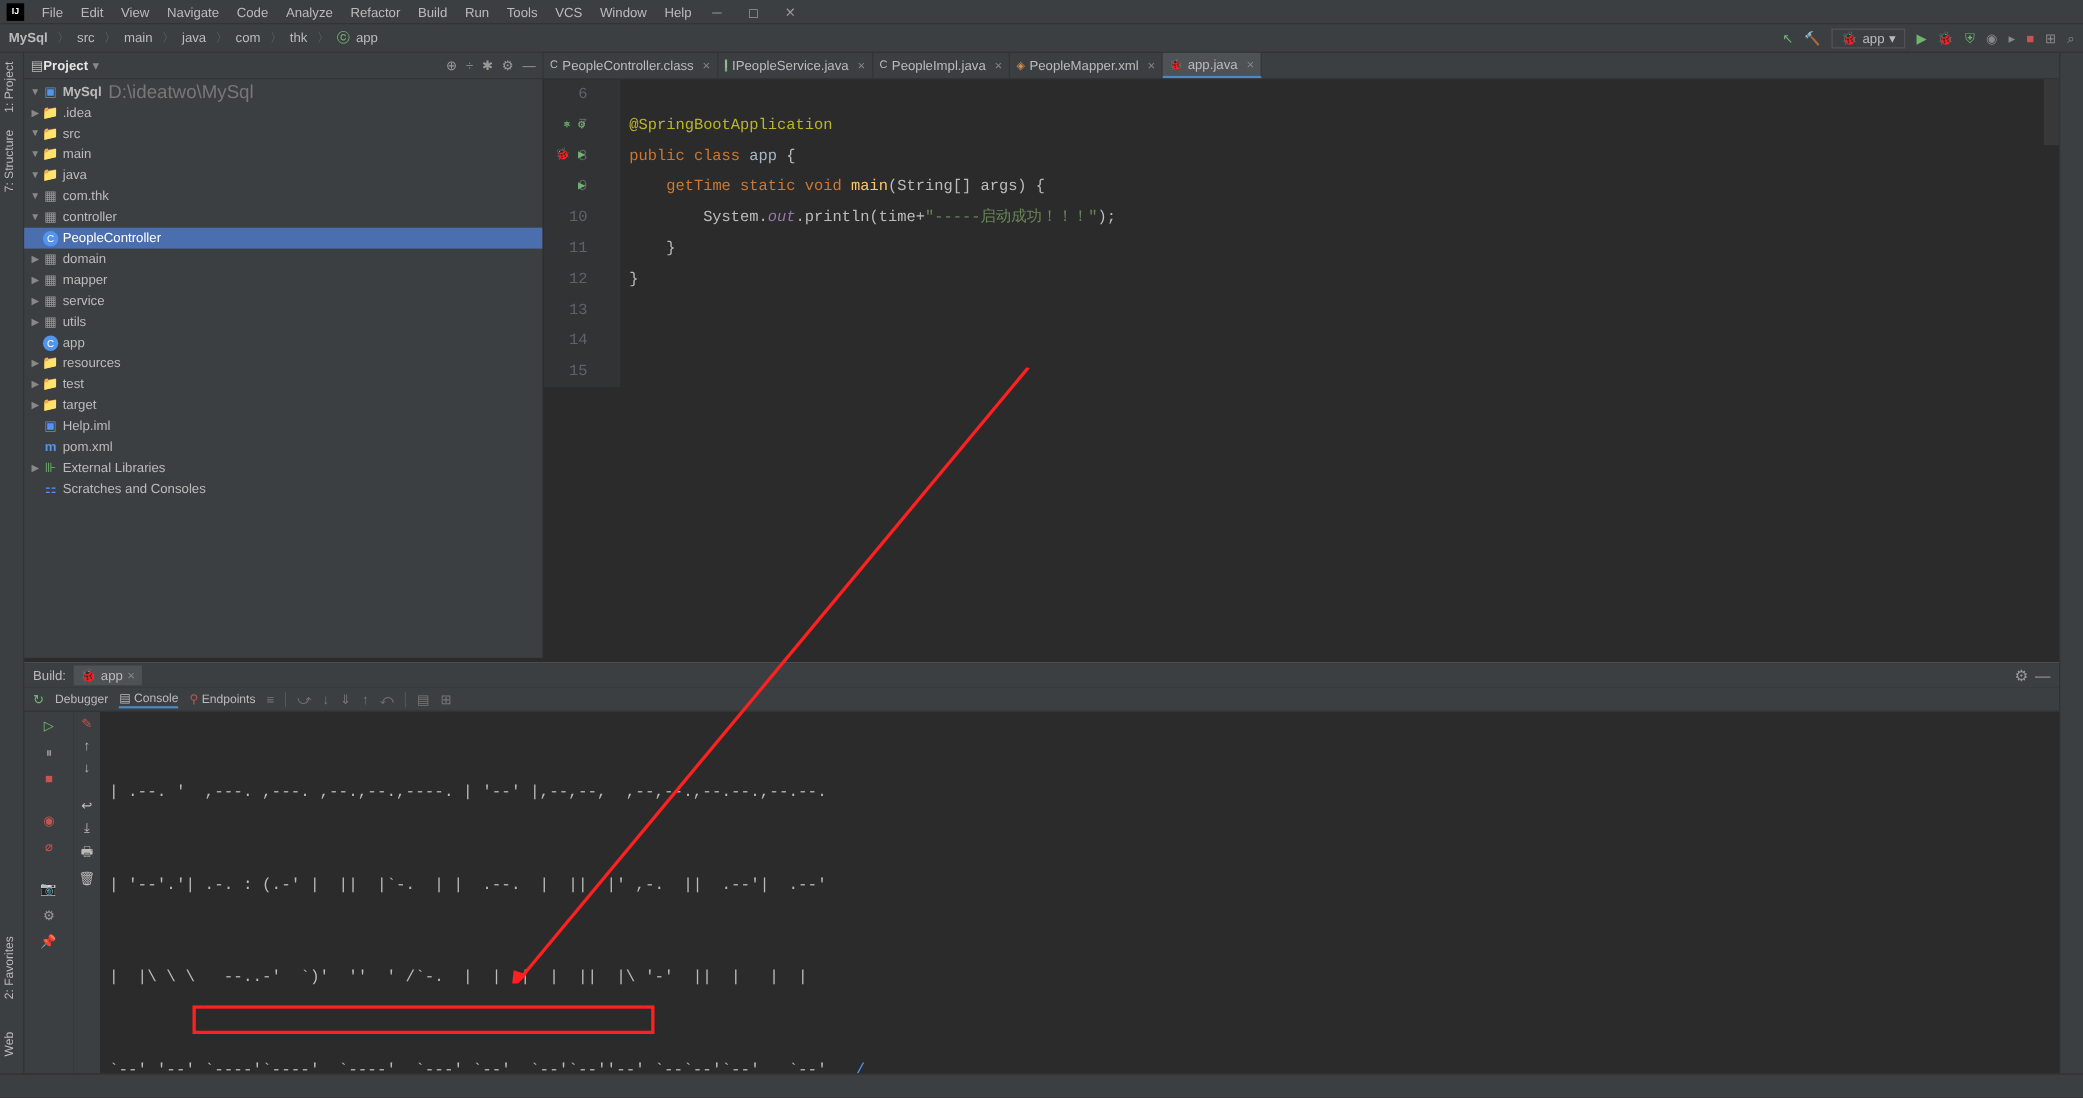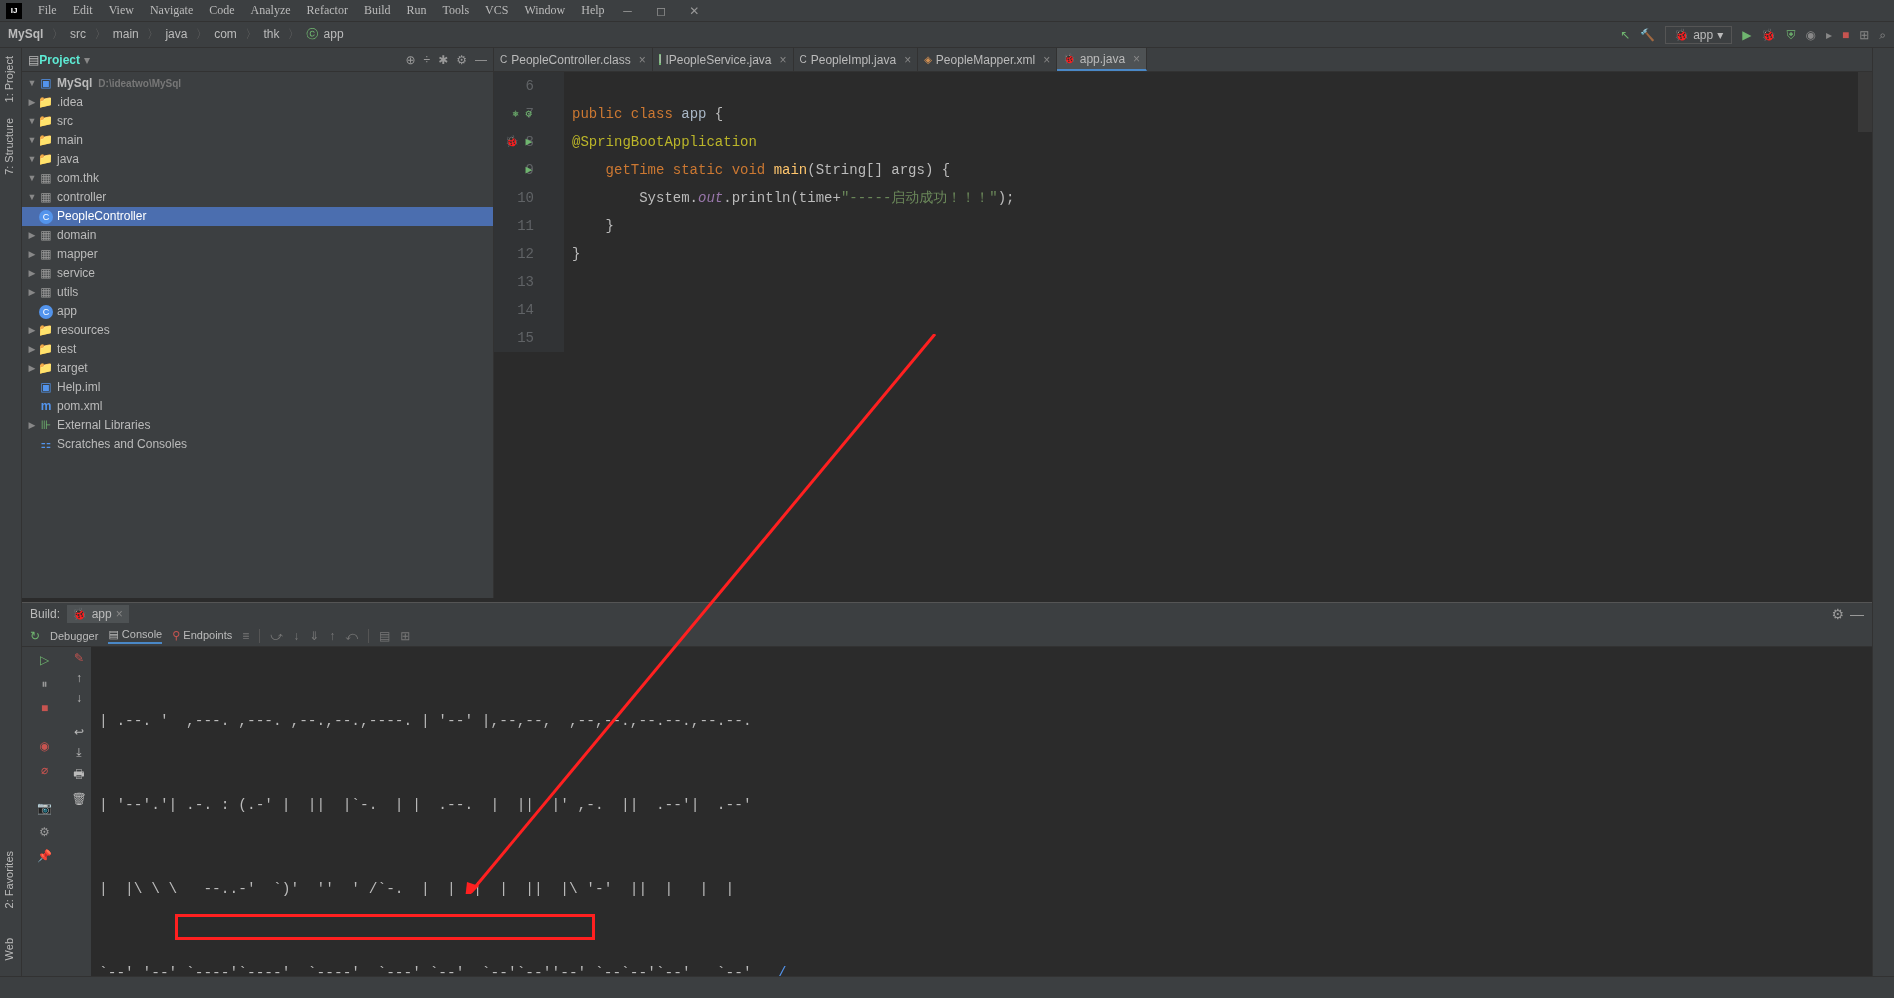--- a/index.html
+++ b/index.html
@@ -31,21 +31,20 @@
   justify-content: center;
   margin-right: 8px;
   color: #fff;
   font-size: 8px;
   font-weight: bold;
 }
 .titlebar .menu-item {
   padding: 0 8px;
   color: #bbbbbb;
   cursor: pointer;
-  font-family: Liberation Serif, serif;
 }
 .titlebar .title-text {
   flex: 1;
   text-align: left;
   padding-left: 40px;
   color: #777;
 }
 .titlebar .win-controls span {
   display: inline-block;
   width: 30px;
@@ -122,21 +121,21 @@
 }
 .project-header {
   height: 24px;
   background: #3c3f41;
   display: flex;
   align-items: center;
   padding: 0 6px;
   border-bottom: 1px solid #323232;
 }
 .project-header .title {
-  color: #5eead4;
+  color: #e5e5e5;
   font-weight: bold;
 }
 .project-header .dd {
   color: #888;
   margin-left: 4px;
 }
 .project-header .spacer { flex: 1; }
 .project-header .hicon {
   margin-left: 8px;
   color: #999;
@@ -177,21 +176,21 @@
   width: 14px; height: 14px;
   line-height: 14px;
   text-align: center;
   border-radius: 50%;
   background: #5394ec;
   color: #fff;
   font-size: 9px;
 }
 .tree .target { color: #ec7d59; }
 .tree .maven { color: #5394ec; font-weight: bold; }
-.tree .hint { color: #777; margin-left: 6px; font-size: 10px; font-weight: bold; }
+.tree .hint { color: #777; margin-left: 6px; font-size: 17px; }
 .indent-0 { padding-left: 4px; }
 .indent-1 { padding-left: 20px; }
 .indent-2 { padding-left: 36px; }
 .indent-3 { padding-left: 52px; }
 .indent-4 { padding-left: 68px; }
 .indent-5 { padding-left: 84px; }
 .indent-6 { padding-left: 100px; }
 
 
 .editor-area {
@@ -644,22 +643,22 @@
       <div class="ln"><span>9</span><span class="ico-gutter" style="color:#6fb56f">▶</span></div>
       <div class="ln">10</div>
       <div class="ln">11</div>
       <div class="ln">12</div>
       <div class="ln">13</div>
       <div class="ln">14</div>
       <div class="ln">15</div>
     </div>
     <div class="code">
       <div class="code-line"></div>
+      <div class="code-line"><span class="anno">@SpringBootApplication</span></div>
       <div class="code-line"><span class="kw">public class</span> <span class="cls">app</span> {</div>
-      <div class="code-line"><span class="anno">@SpringBootApplication</span></div>
       <div class="code-line">    <span class="kw">getTime static void</span> <span class="mth">main</span>(String[] args) {</div>
       <div class="code-line">        System.<span class="static-f">out</span>.println(time+<span class="str">"-----启动成功！！！"</span>);</div>
       <div class="code-line">    }</div>
       <div class="code-line">}</div>
       <div class="code-line"></div>
     </div>
   </div>
 </div>
 
 <div class="minimap"></div>

